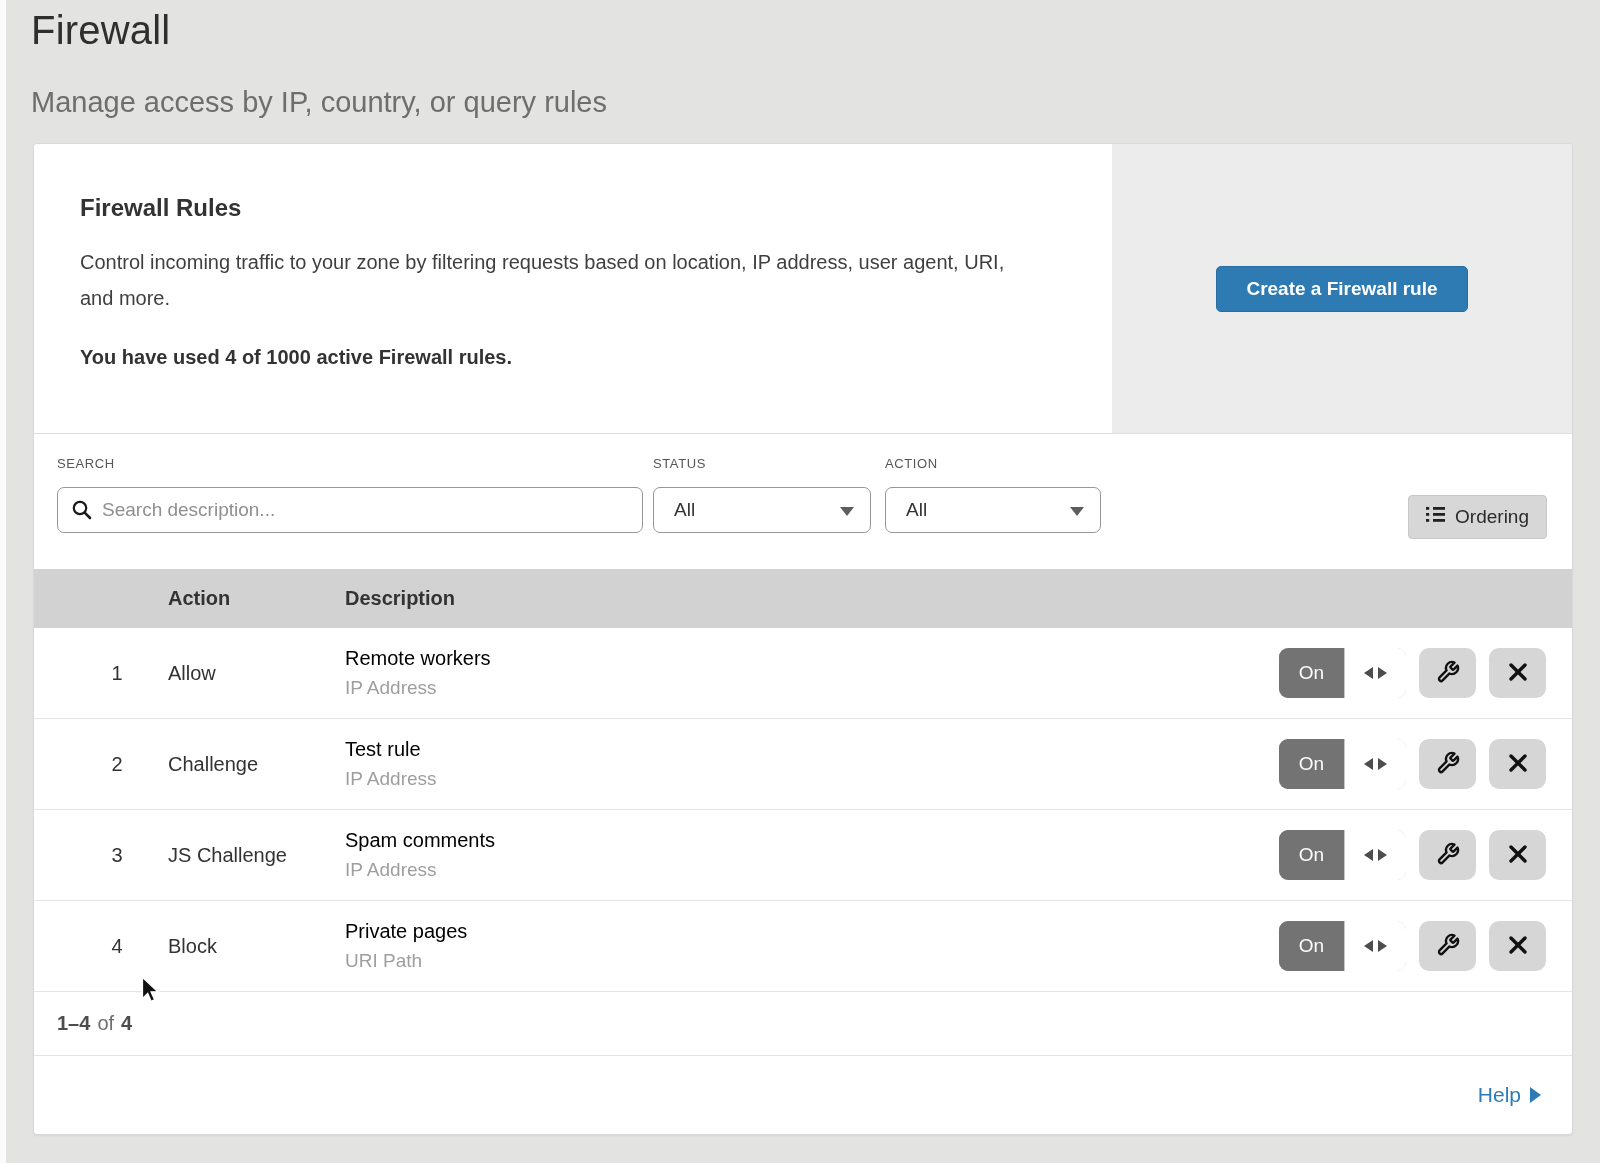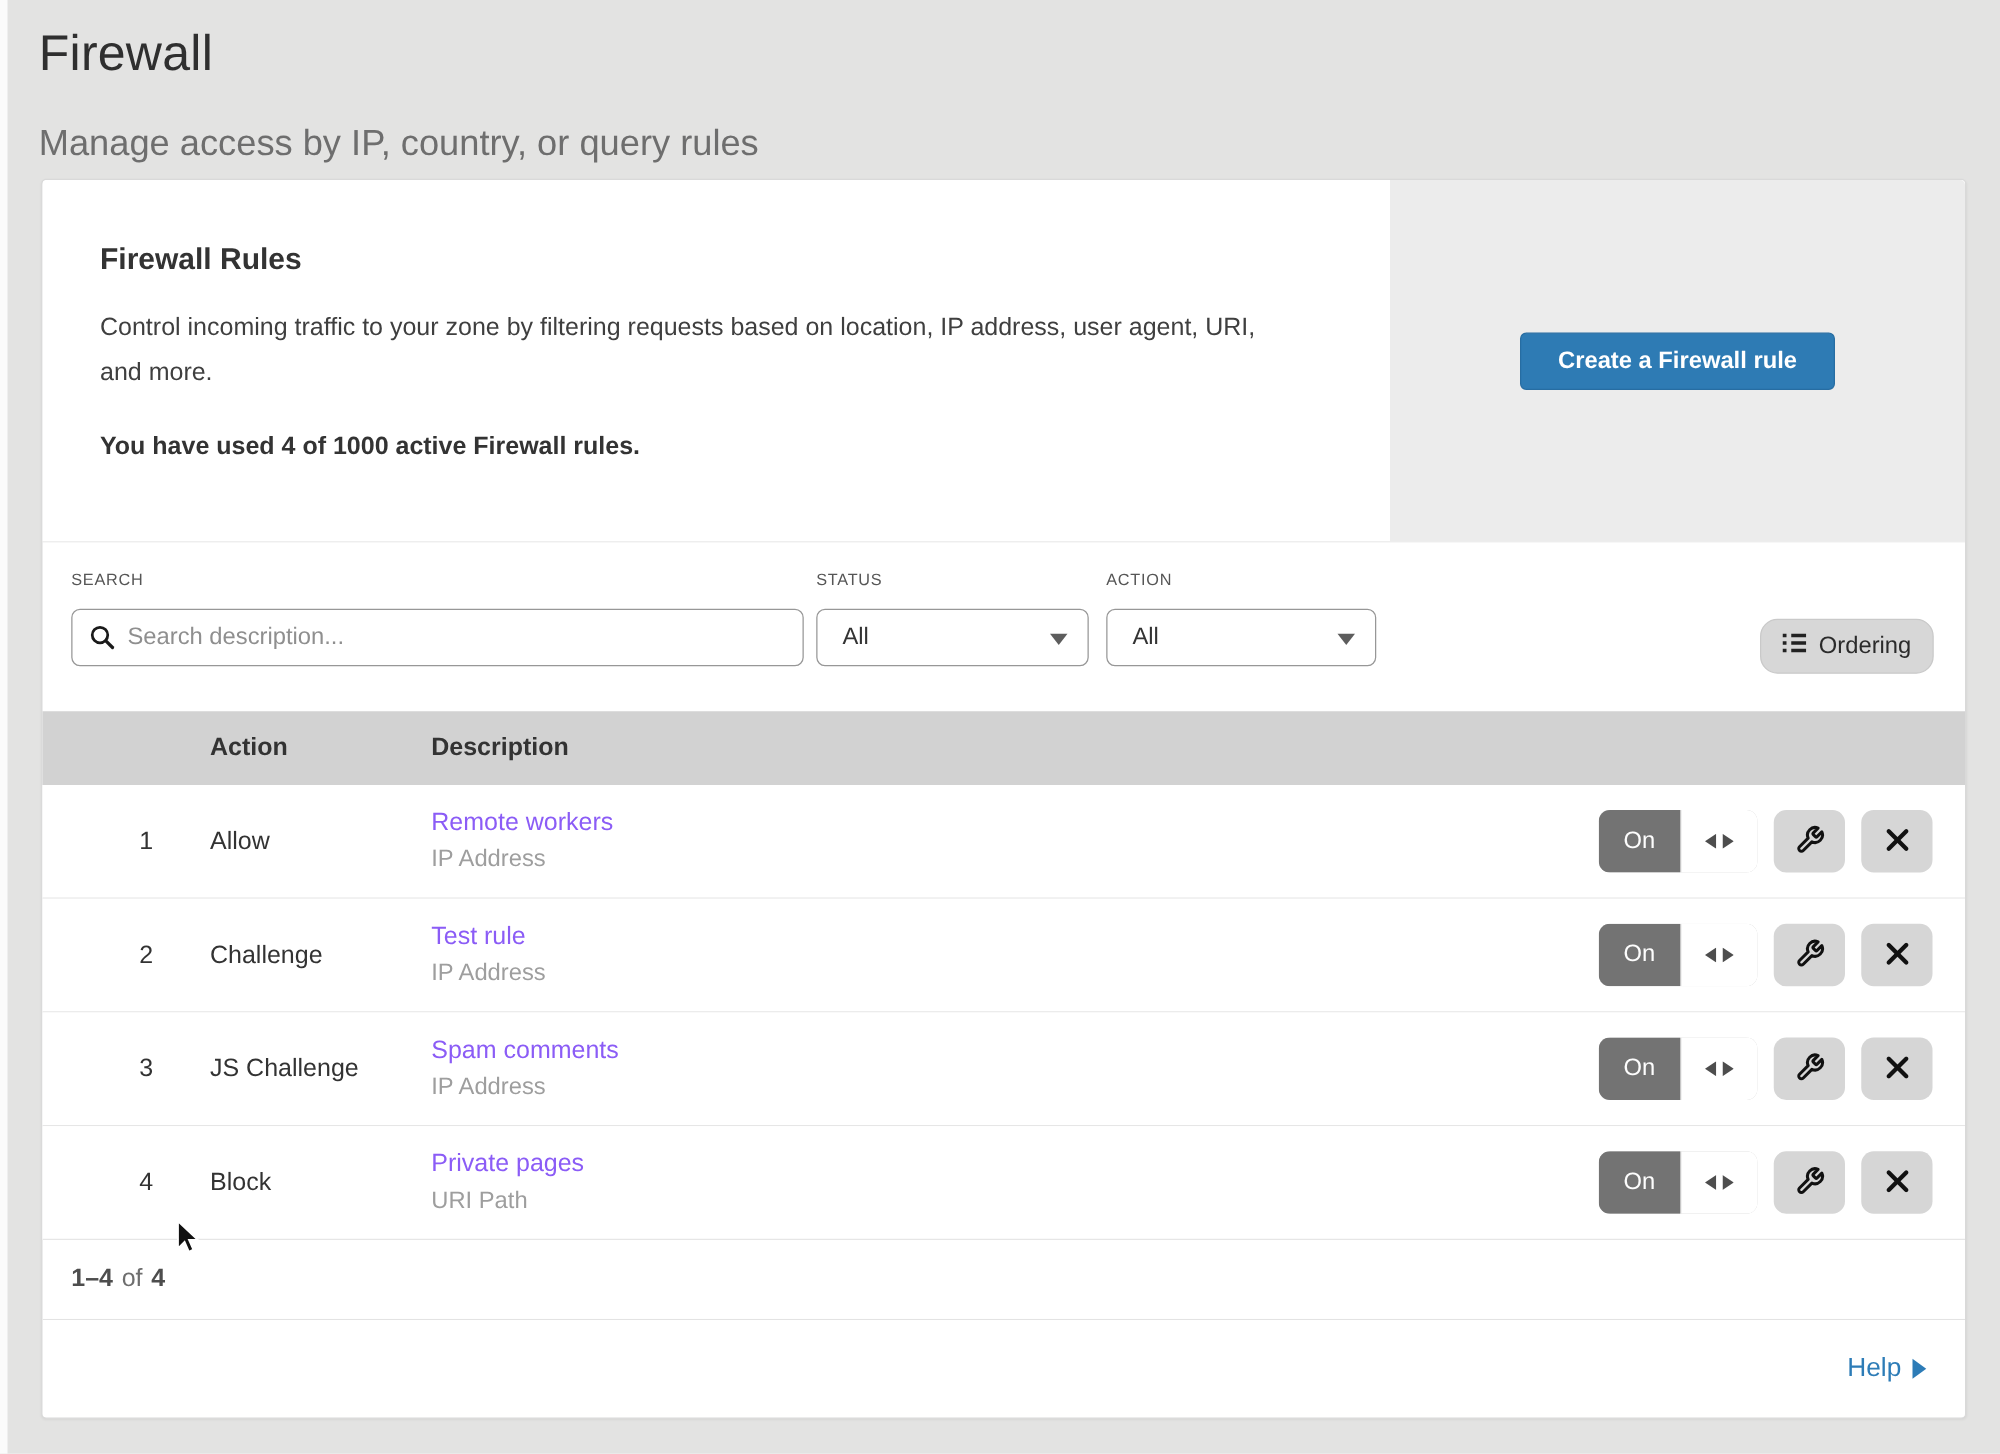--- a/index.html
+++ b/index.html
@@ -7,21 +7,21 @@
   body {
     font-family:"Liberation Sans","DejaVu Sans",sans-serif;
     background:#e3e3e2;
     position:relative;
     overflow:hidden;
     color:#333;
   }
   .left-edge-strip { position:absolute; left:0; top:0; width:6px; height:100%; background:#fbfbfb; }
 
   
-  .page-header { position:absolute; left:31px; top:21px; }
+  .page-header { position:absolute; left:31px; top:8px; }
   .page-title { font-size:40px; font-weight:500; color:#2f2f2f; letter-spacing:.2px; }
   .page-subtitle { margin-top:33px; font-size:29px; font-weight:400; color:#6e6e6e; }
 
   
   .card {
     position:absolute; left:33px; top:143px; width:1540px; height:992px;
     background:#fff; border:1px solid #d9d9d9; border-radius:4px;
     box-shadow:0 1px 2px rgba(0,0,0,.06);
     display:flex; flex-direction:column;
   }
@@ -60,40 +60,40 @@
     display:flex; align-items:center; padding:0 20px; font-size:19px; color:#333; cursor:pointer;
     position:relative;
   }
   .select-status { width:218px; } .select-action { width:216px; }
   .caret-down {
     position:absolute; right:16px; top:19px; width:0; height:0;
     border-left:7px solid transparent; border-right:7px solid transparent; border-top:9px solid #5d5d5d;
   }
   .ordering-btn {
     position:absolute; right:25px; top:61px; height:44px; padding:0 17px;
-    background:#d7d7d7; border:1px solid #c9c9c9; border-radius:14px; cursor:pointer;
+    background:#d7d7d7; border:1px solid #c9c9c9; border-radius:4px; cursor:pointer;
     display:flex; align-items:center; gap:10px; font-size:19px; color:#2b2b2b;
     font-family:inherit;
   }
 
   
   .table-header {
     height:59px; background:#d2d2d2; display:flex; align-items:center;
     font-size:20px; font-weight:700; color:#333;
   }
   .col-action-h { margin-left:134px; width:177px; }
   .col-desc-h { }
   .rule-row {
     height:91px; display:flex; align-items:center; border-bottom:1px solid #e6e6e6;
     background:#fff;
   }
   .rule-num { margin-left:63px; width:40px; text-align:center; font-size:20px; color:#333; }
   .rule-action { margin-left:31px; width:177px; font-size:20px; color:#333; }
   .rule-desc { display:flex; flex-direction:column; gap:7px; }
-  .rule-title { font-size:20px; color:#8b5cf6; }
+  .rule-title { font-size:20px; color:#000000; }
   .rule-sub { font-size:19px; color:#9e9e9e; }
   .row-controls { margin-left:auto; margin-right:26px; display:flex; align-items:center; gap:13px; }
   .toggle {
     width:127px; height:50px; border-radius:9px; display:flex; overflow:hidden; cursor:pointer;
     box-shadow:0 0 0 1px #c6c6c6 inset;
   }
   .toggle-on {
     width:65px; background:#737373; color:#fdfdfd; font-size:19px;
     display:flex; align-items:center; justify-content:center;
   }

